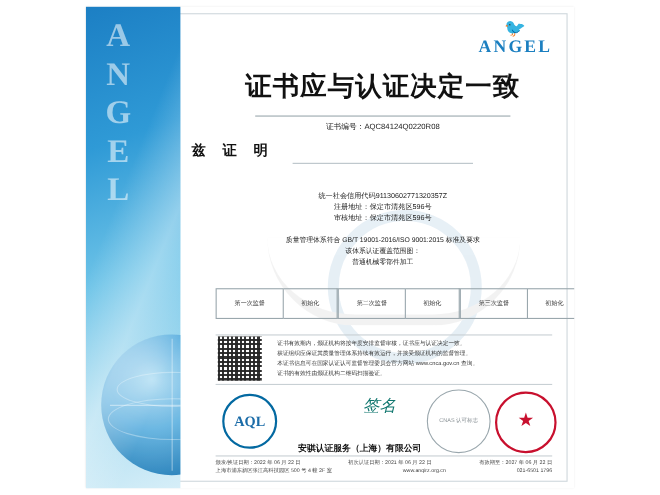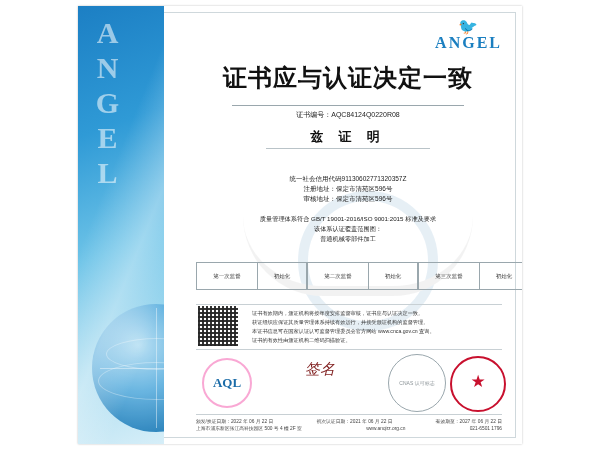--- a/index.html
+++ b/index.html
@@ -93,21 +93,21 @@
   }
   .cert-no{
     position:absolute;left:0;top:104px;width:348px;text-align:center;
     font-size:7px;color:#222;
   }
   .rule{
     position:absolute;left:58px;top:99px;width:232px;height:0;
     border-top:1px solid #9aa7ad;
   }
   .zheng{
-    position:absolute;left:0;top:122px;width:348px;text-align:center;
+    position:absolute;left:0;top:122px;width:348px;text-align:left;
     font-family:"Liberation Serif", serif;
     font-size:13px;font-weight:bold;letter-spacing:6px;color:#111;
   }
   .zheng-rule{
     position:absolute;left:92px;top:142px;width:164px;height:0;
     border-top:1px solid #b9c3c8;
   }
   .company{
     position:absolute;left:0;top:150px;width:348px;text-align:center;
     font-family:"Liberation Serif", serif;
@@ -147,27 +147,27 @@
     background-blend-mode:multiply;opacity:0.85;
   }
   .seals{
     position:absolute;left:0;top:352px;width:348px;height:56px;
   }
   .aql{
     position:absolute;left:28px;top:0;width:54px;height:48px;
   }
   .aql-c{
     position:absolute;left:0;top:0;width:46px;height:46px;border-radius:50%;
-    border:2px solid #f9a8d4;color:#1b6ca8;
+    border:2px solid #0369a1;color:#1b6ca8;
     font-family:"Liberation Serif", serif;font-weight:bold;font-size:13px;
     text-align:center;line-height:46px;
   }
   .sig{
-    position:absolute;left:111px;top:2px;width:70px;text-align:center;
-    font-family:"Liberation Serif", serif;font-size:15px;color:#7f1d1d;
+    position:absolute;left:136px;top:2px;width:70px;text-align:center;
+    font-family:"Liberation Serif", serif;font-size:15px;color:#0f766e;
     font-style:italic;
   }
   .sig-label{
     position:absolute;left:78px;top:44px;width:150px;text-align:center;
     font-size:8px;font-weight:bold;color:#111;
   }
   .redseal{
     position:absolute;right:16px;top:-2px;width:52px;height:52px;border-radius:50%;
     border:2px solid #c8102e;color:#c8102e;text-align:center;
   }
@@ -253,20 +253,21 @@
         <p>本证书信息可在国家认证认可监督管理委员会官方网站 www.cnca.gov.cn 查询。</p>
         <p>证书的有效性由颁证机构二维码扫描验证。</p>
       </div>
       <div class="qr"></div>
 
       <div class="seals">
         <div class="aql">
           <div class="aql-c">AQL</div>
         </div>
         <div class="sig">签名</div>
+        <div class="sig-label">安骐认证服务（上海）有限公司</div>
         <div class="seal-gray">CNAS 认可标志</div>
         <div class="redseal">
           <div class="star">★</div>
         </div>
       </div>
 
       <div class="foot-rule"></div>
       <div class="footer">
         <div class="row">
           <span>颁发/换证日期：2022 年 06 月 22 日</span>

